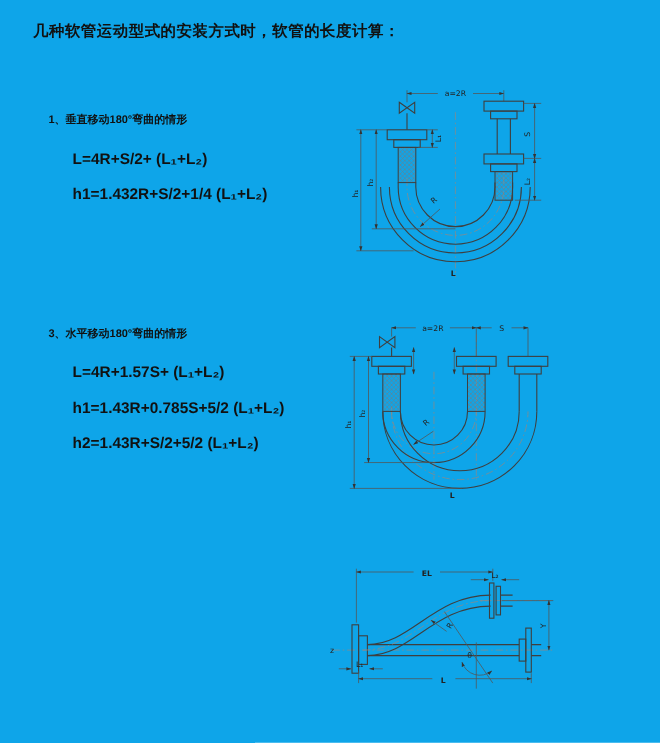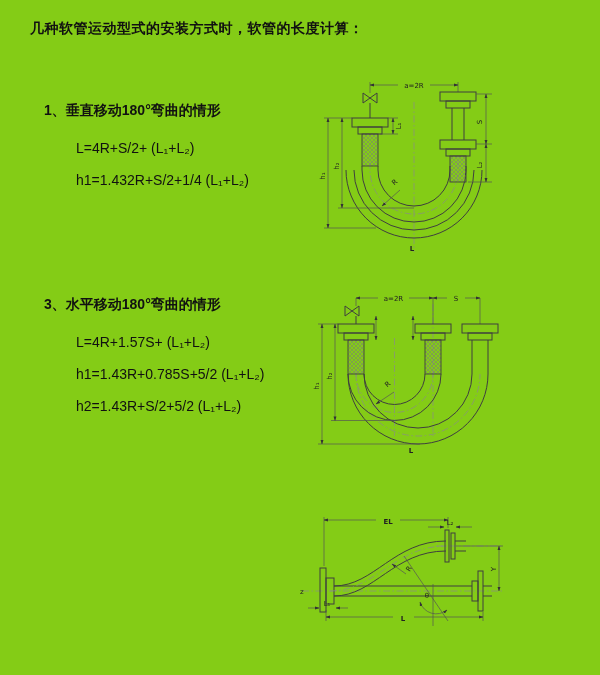--- a/index.html
+++ b/index.html
@@ -1,27 +1,27 @@
 <!DOCTYPE html>
 <html><head>
 <meta charset="utf-8">
 <style>
   html,body { margin:0; padding:0; }
   .page {
-    position:relative; width:600px; height:675px; background:#84cc16;
+    position:relative; width:600px; height:675px; background:#0ea5e9;
     font-family:"Liberation Sans","DejaVu Sans",sans-serif; color:#111;
     overflow:hidden;
   }
   .title {
     position:absolute; left:30px; top:20px;
     font-size:14px; font-weight:700; letter-spacing:0.5px; white-space:nowrap;
   }
   .sec { position:absolute; left:44px; }
-  .sec-heading { font-size:14px; font-weight:700; white-space:nowrap; margin-bottom:12px; }
-  .formulas { margin-left:32px; font-size:14px; font-weight:400; }
+  .sec-heading { font-size:10px; font-weight:700; white-space:nowrap; margin-bottom:12px; }
+  .formulas { margin-left:22px; font-size:14px; font-weight:700; }
   .formula { height:32px; line-height:32px; white-space:nowrap; }
   #sec1 { top:102px; } #sec2 { top:296px; } #sec3 { top:511px; }
   .dgm { position:absolute; }
   #d1 { left:312px; top:70px; } #d2 { left:308px; top:286px; } #d3 { left:296px; top:506px; }
   svg { display:block; }
   svg text { font-size:7px; fill:#222; font-family:"DejaVu Sans","Liberation Sans",sans-serif; }
   .ln  { stroke:#3f3f3f; stroke-width:1;   fill:none; }
   .th  { stroke:#555;    stroke-width:0.7; fill:none; }
   .cl  { stroke:#8a8a8a; stroke-width:0.7; fill:none; stroke-dasharray:7 2.5 1.5 2.5; }
 </style>

